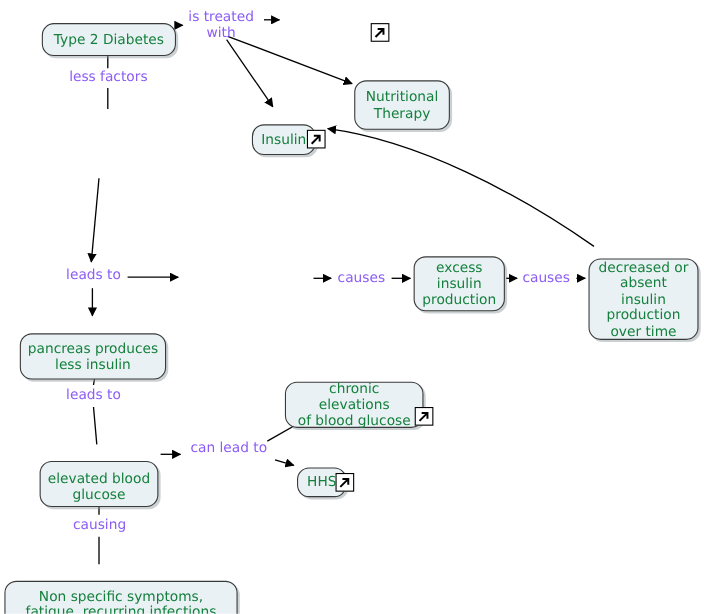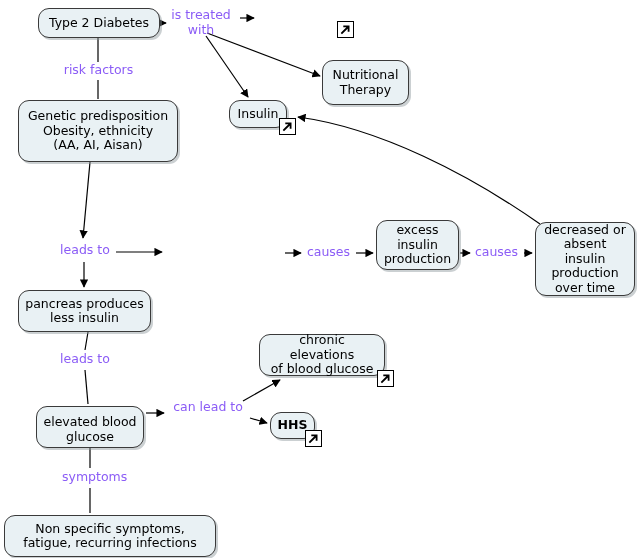--- a/index.html
+++ b/index.html
@@ -31,27 +31,28 @@
   .node {
     position: absolute;
     box-sizing: border-box;
     background: #e9f1f4;
     border: 1px solid #3a3a3a;
     border-radius: 11px;
     display: flex;
     align-items: center;
     justify-content: center;
     text-align: center;
-    color: #000000;
+    color: #15803d;
     font-size: 12.5px;
     line-height: 14.5px;
     box-shadow: 2px 2px 0 rgba(140,150,155,0.45);
     padding: 3px 6px;
     white-space: pre-line;
     z-index: 3;
+    margin-top: 13px;
   }
   .node-text {
     display: block;
     width: 100%;
     white-space: pre-line;
   }
   .link-badge {
     position: absolute;
     width: 15px;
     height: 15px;
@@ -151,25 +152,20 @@
 
   <div class="node" style="left:229px; top:100px; width:58px; height:28px;">
     <span class="node-text">Insulin</span>
   </div>
   <span class="link-badge" style="left:279px; top:118px;">
     <svg viewBox="0 0 15 15">
         <path d="M4 11 L10 5 M6.2 4.4 L10.6 4.4 L10.6 8.8" stroke="#000" stroke-width="1.8" fill="none" stroke-linecap="square"></path>
       </svg>
   </span>
 
-  <div class="node" style="left:18px; top:100px; width:160px; height:62px;">
-    <span class="node-text">Genetic predisposition
-Obesity, ethnicity
-(AA, AI, Aisan)</span>
-  </div>
 
 
   <div class="node" style="left:376px; top:220px; width:83px; height:50px;">
     <span class="node-text">excess
 insulin
 production</span>
   </div>
 
   <div class="node" style="left:535px; top:222px; width:100px; height:74px;">
     <span class="node-text">decreased or
@@ -191,44 +187,44 @@
   <div class="node" style="left:259px; top:334px; width:126px; height:42px;">
     <span class="node-text">chronic elevations
 of blood glucose</span>
   </div>
   <span class="link-badge" style="left:377px; top:370px;">
     <svg viewBox="0 0 15 15">
         <path d="M4 11 L10 5 M6.2 4.4 L10.6 4.4 L10.6 8.8" stroke="#000" stroke-width="1.8" fill="none" stroke-linecap="square"></path>
       </svg>
   </span>
 
-  <div class="node" style="left:270px; top:412px; width:45px; height:27px;font-weight:bold;">
+  <div class="node" style="left:270px; top:412px; width:45px; height:27px;">
     <span class="node-text">HHS</span>
   </div>
   <span class="link-badge" style="left:305px; top:430px;">
     <svg viewBox="0 0 15 15">
         <path d="M4 11 L10 5 M6.2 4.4 L10.6 4.4 L10.6 8.8" stroke="#000" stroke-width="1.8" fill="none" stroke-linecap="square"></path>
       </svg>
   </span>
 
   <div class="node" style="left:4px; top:515px; width:212px; height:42px;">
     <span class="node-text">Non specific symptoms,
 fatigue, recurring infections</span>
   </div>
 
   <div class="label" style="left:165px; top:8px; width:72px;">is treated
 with</div>
 
-  <div class="label" style="left:56px; top:63px; width:85px;">risk factors</div>
+  <div class="label" style="left:56px; top:63px; width:85px;">less factors</div>
 
   <div class="label" style="left:56px; top:243px; width:58px;">leads to</div>
 
   <div class="label" style="left:304px; top:245px; width:49px;">causes</div>
 
   <div class="label" style="left:472px; top:245px; width:49px;">causes</div>
 
   <div class="label" style="left:56px; top:352px; width:58px;">leads to</div>
 
   <div class="label" style="left:168px; top:400px; width:80px;text-align:center;">can lead to</div>
 
-  <div class="label" style="left:62px; top:470px; width:57px;">symptoms</div>
+  <div class="label" style="left:62px; top:470px; width:57px;">causing</div>
 
 </div>
 
 </body></html>

